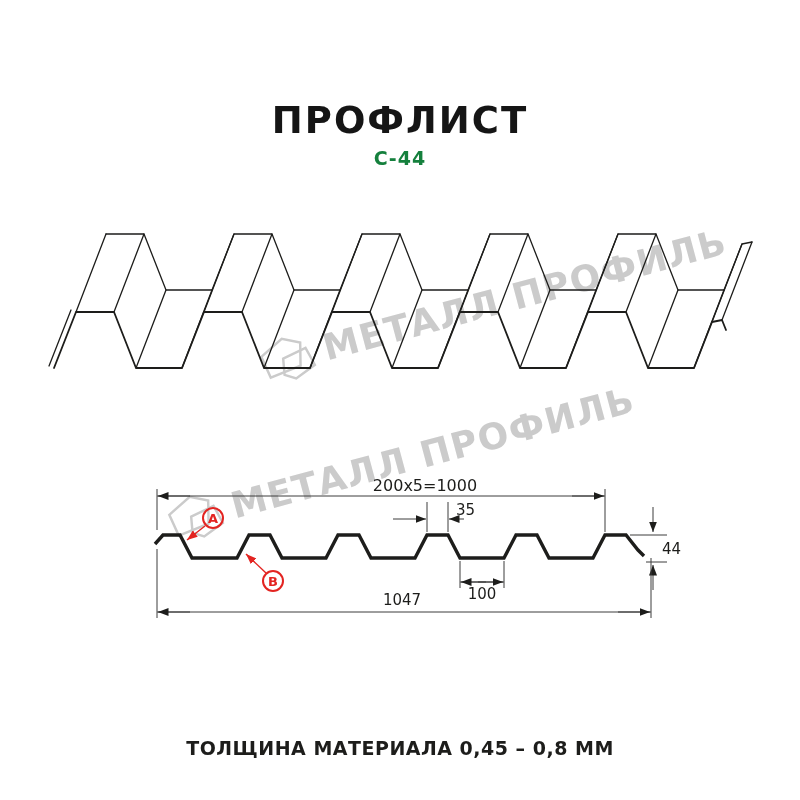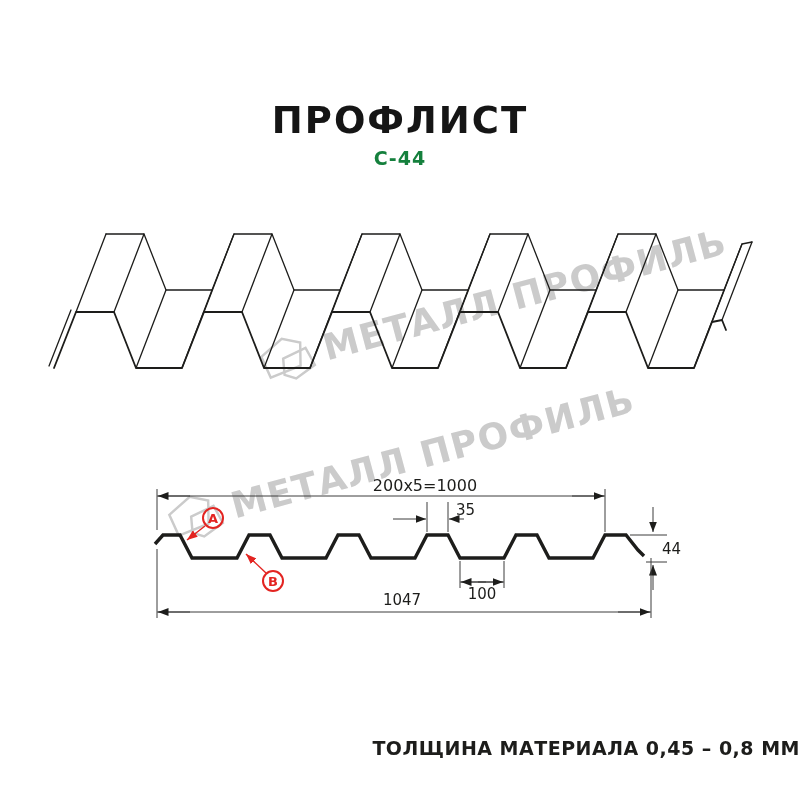--- a/index.html
+++ b/index.html
@@ -2,21 +2,21 @@
 <html><head>
 <meta charset="utf-8">
 <style>
   html,body{margin:0;padding:0;background:#fff;}
   .page{position:relative;width:800px;height:800px;background:#ffffff;overflow:hidden;
         font-family:"DejaVu Sans","Liberation Sans",sans-serif;color:#1d1d1b;margin-top:35px;}
   .title{position:absolute;top:64px;left:0;width:800px;text-align:center;
          font-size:37px;font-weight:bold;letter-spacing:2px;color:#151515;}
   .subtitle{position:absolute;top:112px;left:0;width:800px;text-align:center;
             font-size:19px;font-weight:bold;letter-spacing:1px;color:#15803d;}
-  .footer-note{position:absolute;top:702px;left:0;width:800px;text-align:right;
+  .footer-note{position:absolute;top:702px;left:0;width:800px;text-align:center;
                font-size:19px;font-weight:600;letter-spacing:.5px;color:#1d1d1b;}
   .watermark{position:absolute;display:flex;align-items:center;gap:10px;
              transform:rotate(-15deg);transform-origin:0 50%;z-index:1;pointer-events:none;}
   .watermark .wm-text{font-size:36px;font-weight:bold;letter-spacing:1.5px;
                       color:#cbcbcb;white-space:nowrap;}
   .wm-1{left:256px;top:306px;}
   .wm-2{left:164px;top:464px;}
   .draw{position:absolute;z-index:2;}
   svg text{font-family:"DejaVu Sans","Liberation Sans",sans-serif;}
   .dim-txt{font-size:15px;fill:#1d1d1b;}

